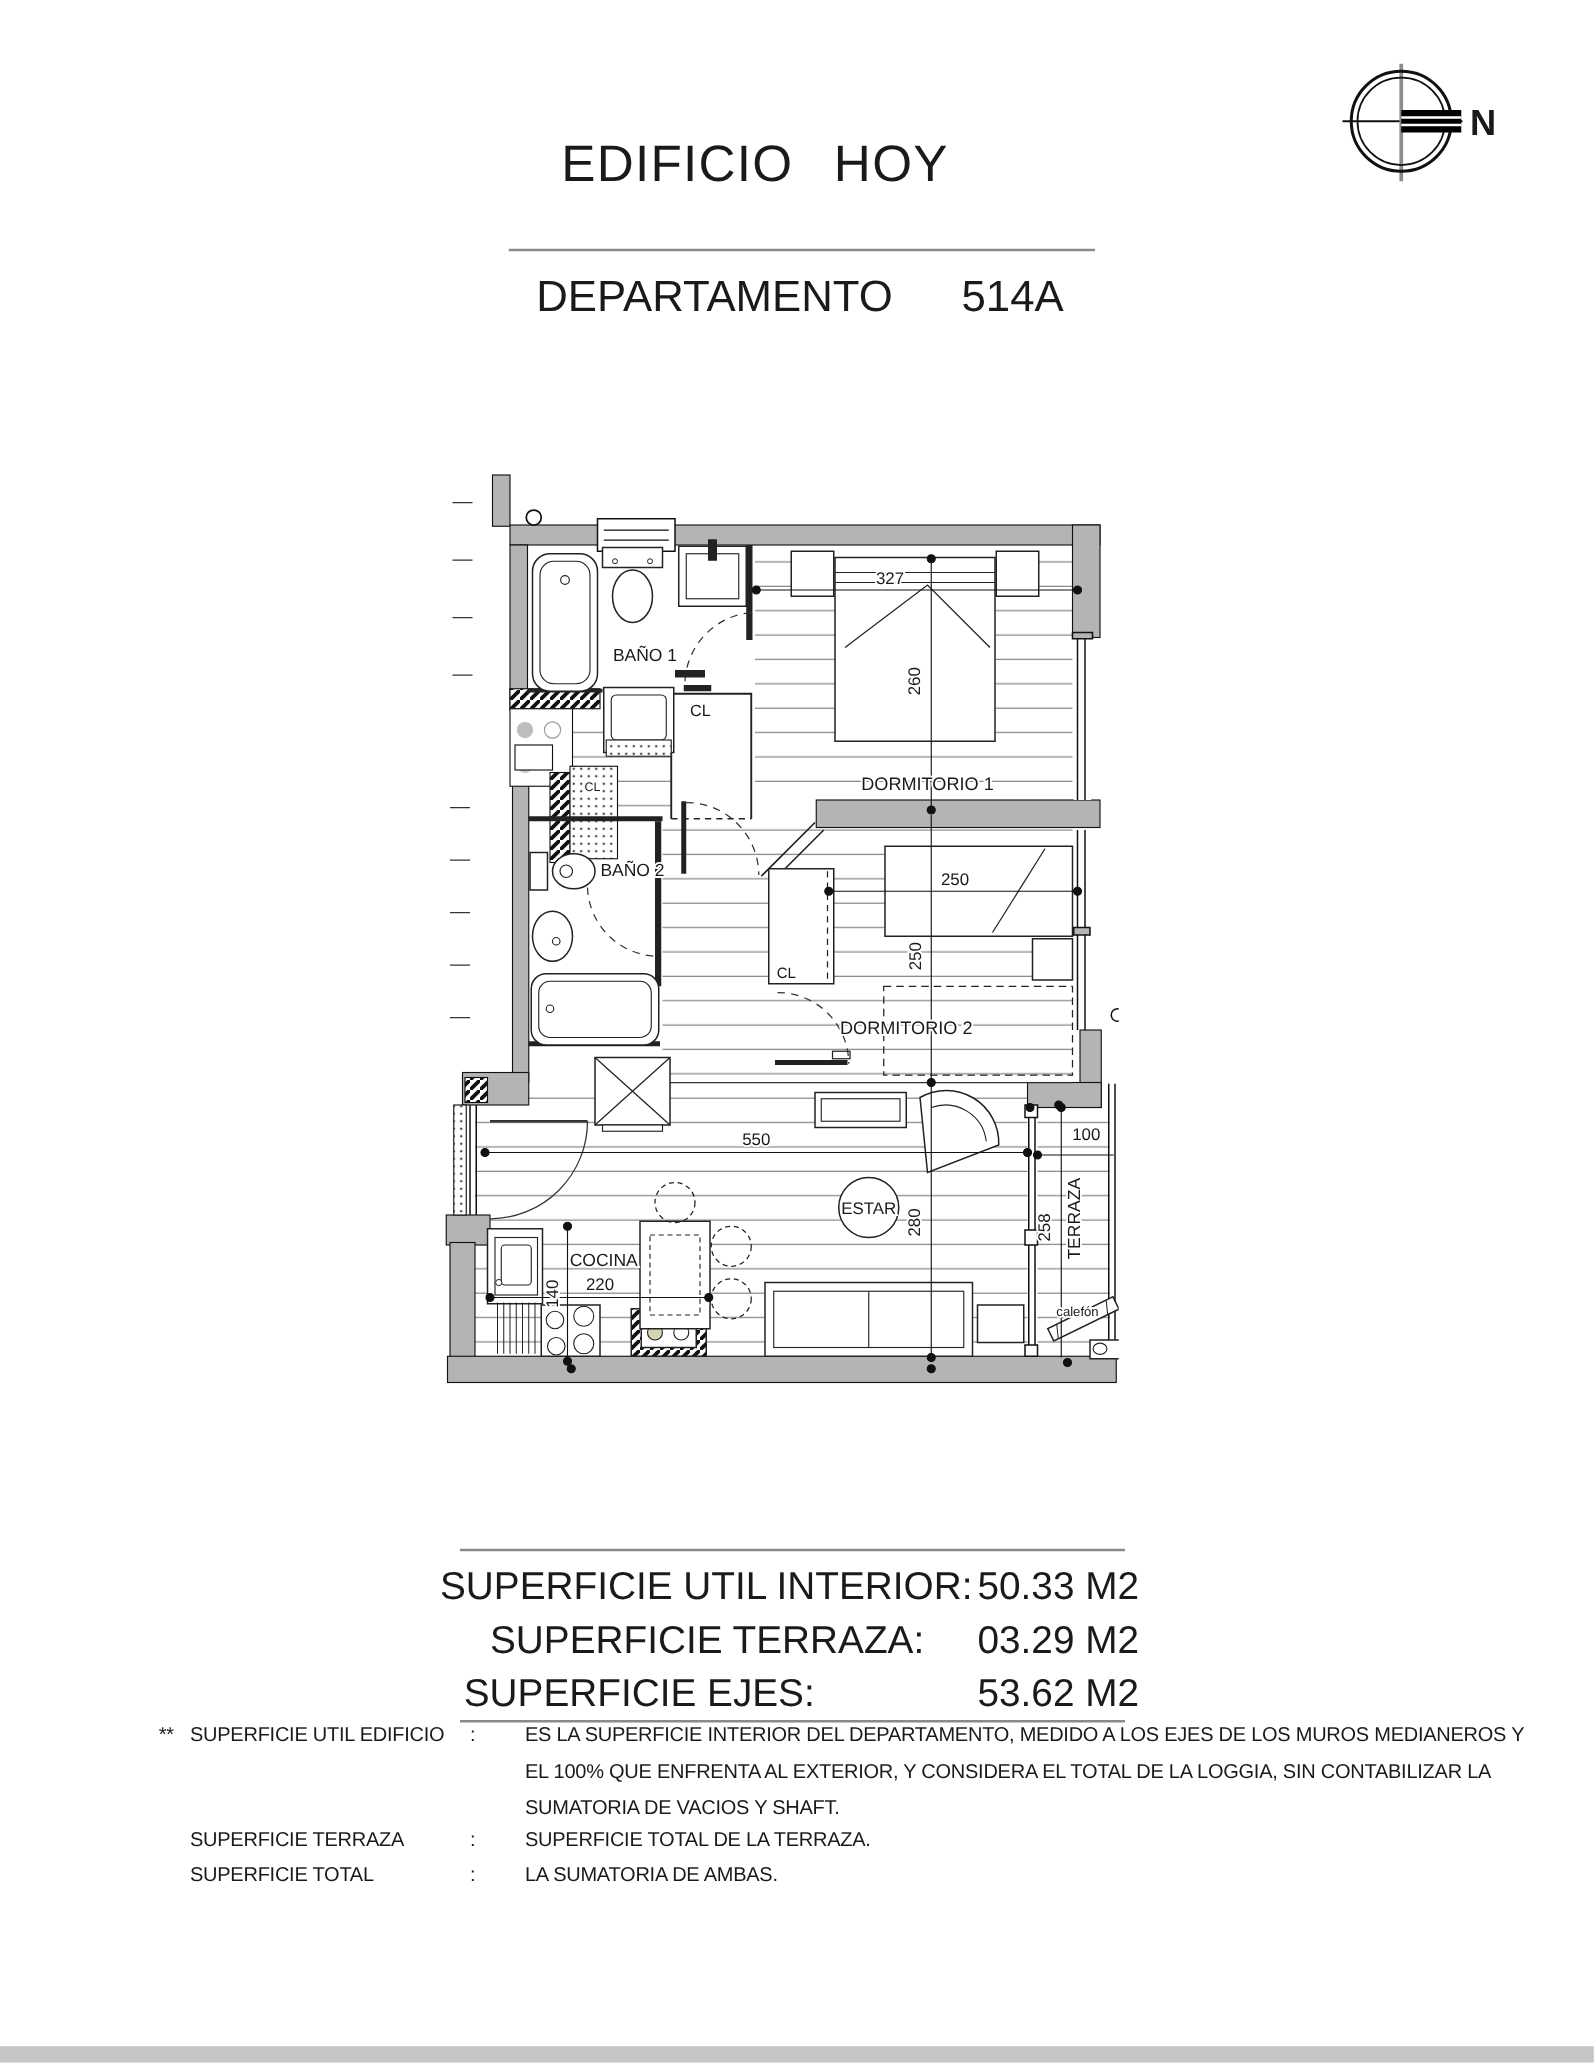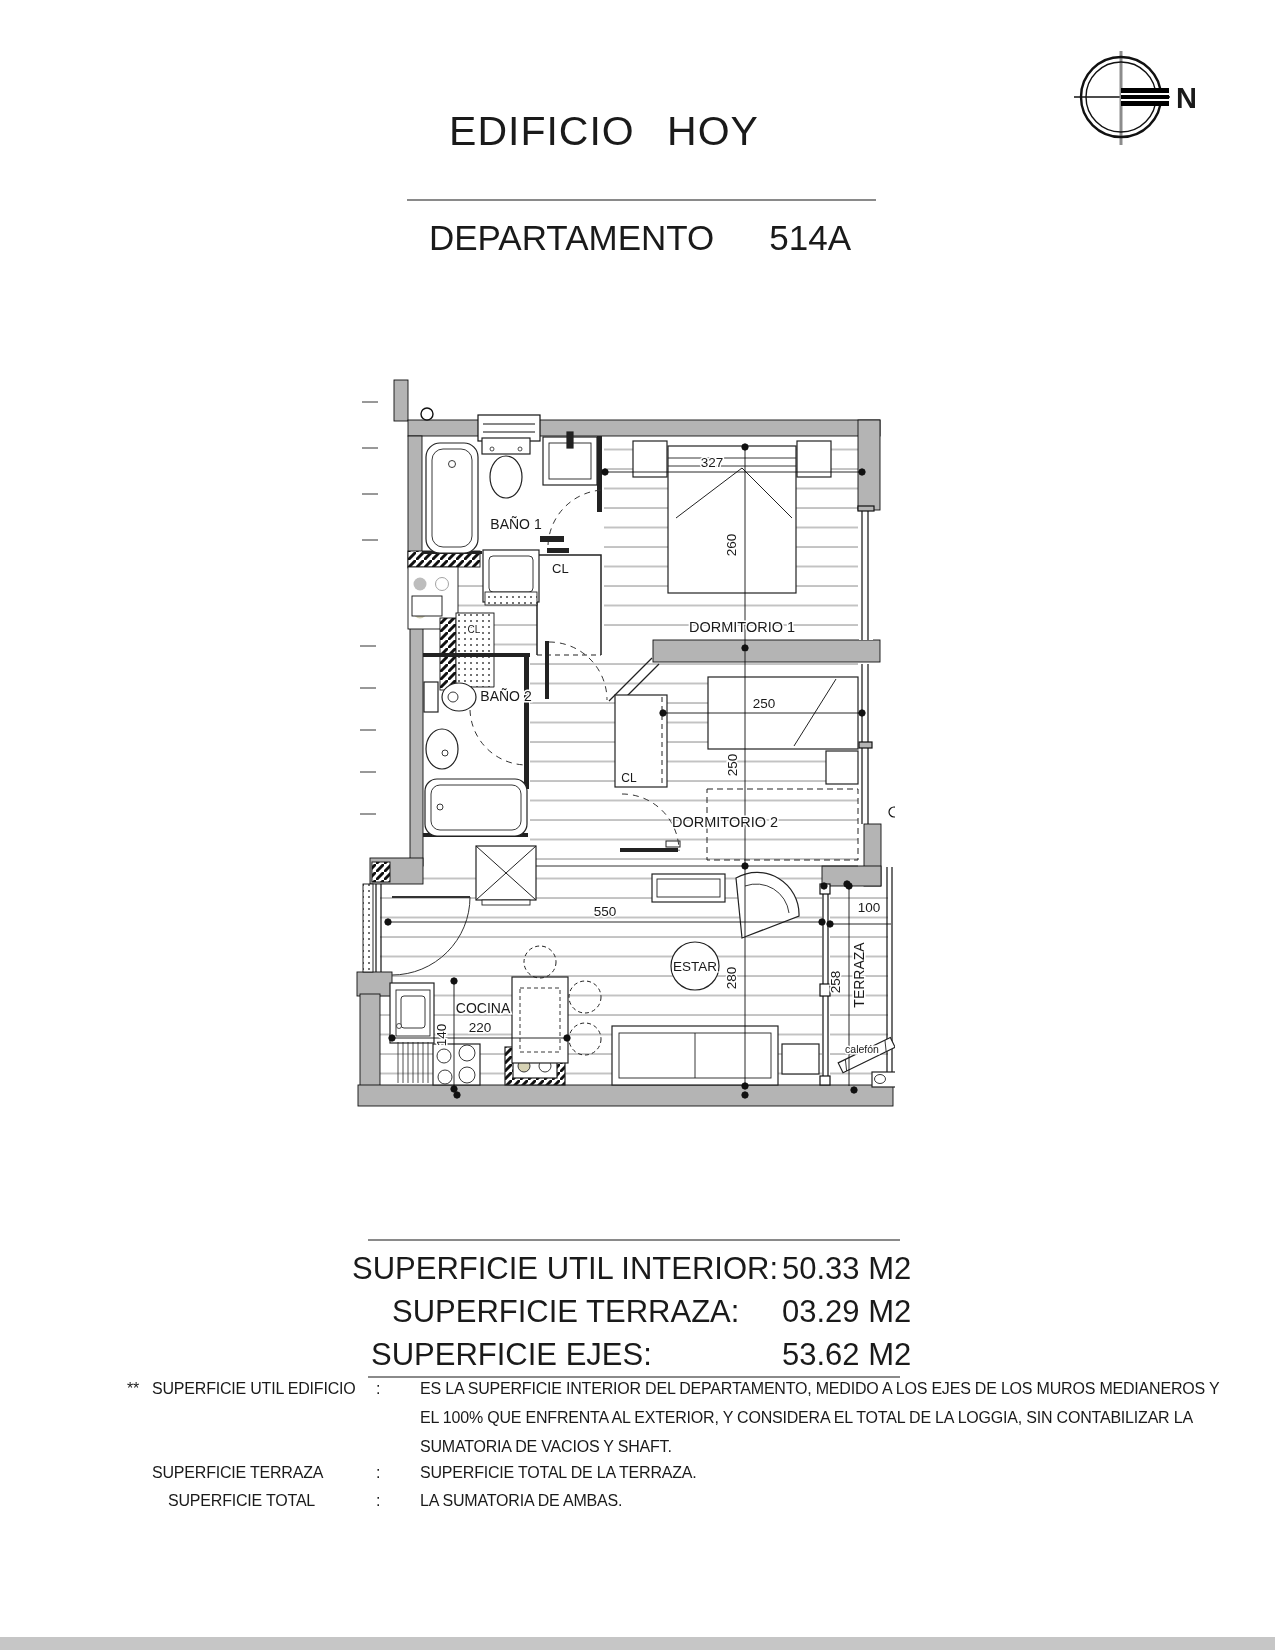--- a/index.html
+++ b/index.html
@@ -350,17 +350,17 @@
 <div class="abs fnote" style="left:152px;top:1380px">SUPERFICIE UTIL EDIFICIO</div>
 <div class="abs fnote" style="left:376px;top:1380px">:</div>
 <div class="abs fnote fnote-lines" style="left:420px;top:1380px">
   <div>ES LA SUPERFICIE INTERIOR DEL DEPARTAMENTO, MEDIDO A LOS EJES DE LOS MUROS MEDIANEROS Y</div>
   <div>EL 100%  QUE  ENFRENTA  AL EXTERIOR, Y CONSIDERA  EL  TOTAL DE LA LOGGIA,  SIN  CONTABILIZAR  LA</div>
   <div>SUMATORIA DE VACIOS Y SHAFT.</div>
 </div>
 <div class="abs fnote" style="left:152px;top:1464px">SUPERFICIE TERRAZA</div>
 <div class="abs fnote" style="left:376px;top:1464px">:</div>
 <div class="abs fnote" style="left:420px;top:1464px">SUPERFICIE TOTAL DE LA TERRAZA.</div>
-<div class="abs fnote" style="left:168px;top:1492px">SUPERFICIE TOTAL</div>
+<div class="abs fnote" style="left:152px;top:1492px">SUPERFICIE TOTAL</div>
 <div class="abs fnote" style="left:376px;top:1492px">:</div>
 <div class="abs fnote" style="left:420px;top:1492px">LA SUMATORIA DE AMBAS.</div>
 
 <div class="abs bottom-bar" style="left:0;top:1637px;width:1275px;height:13px"></div>
 
 </body></html>

